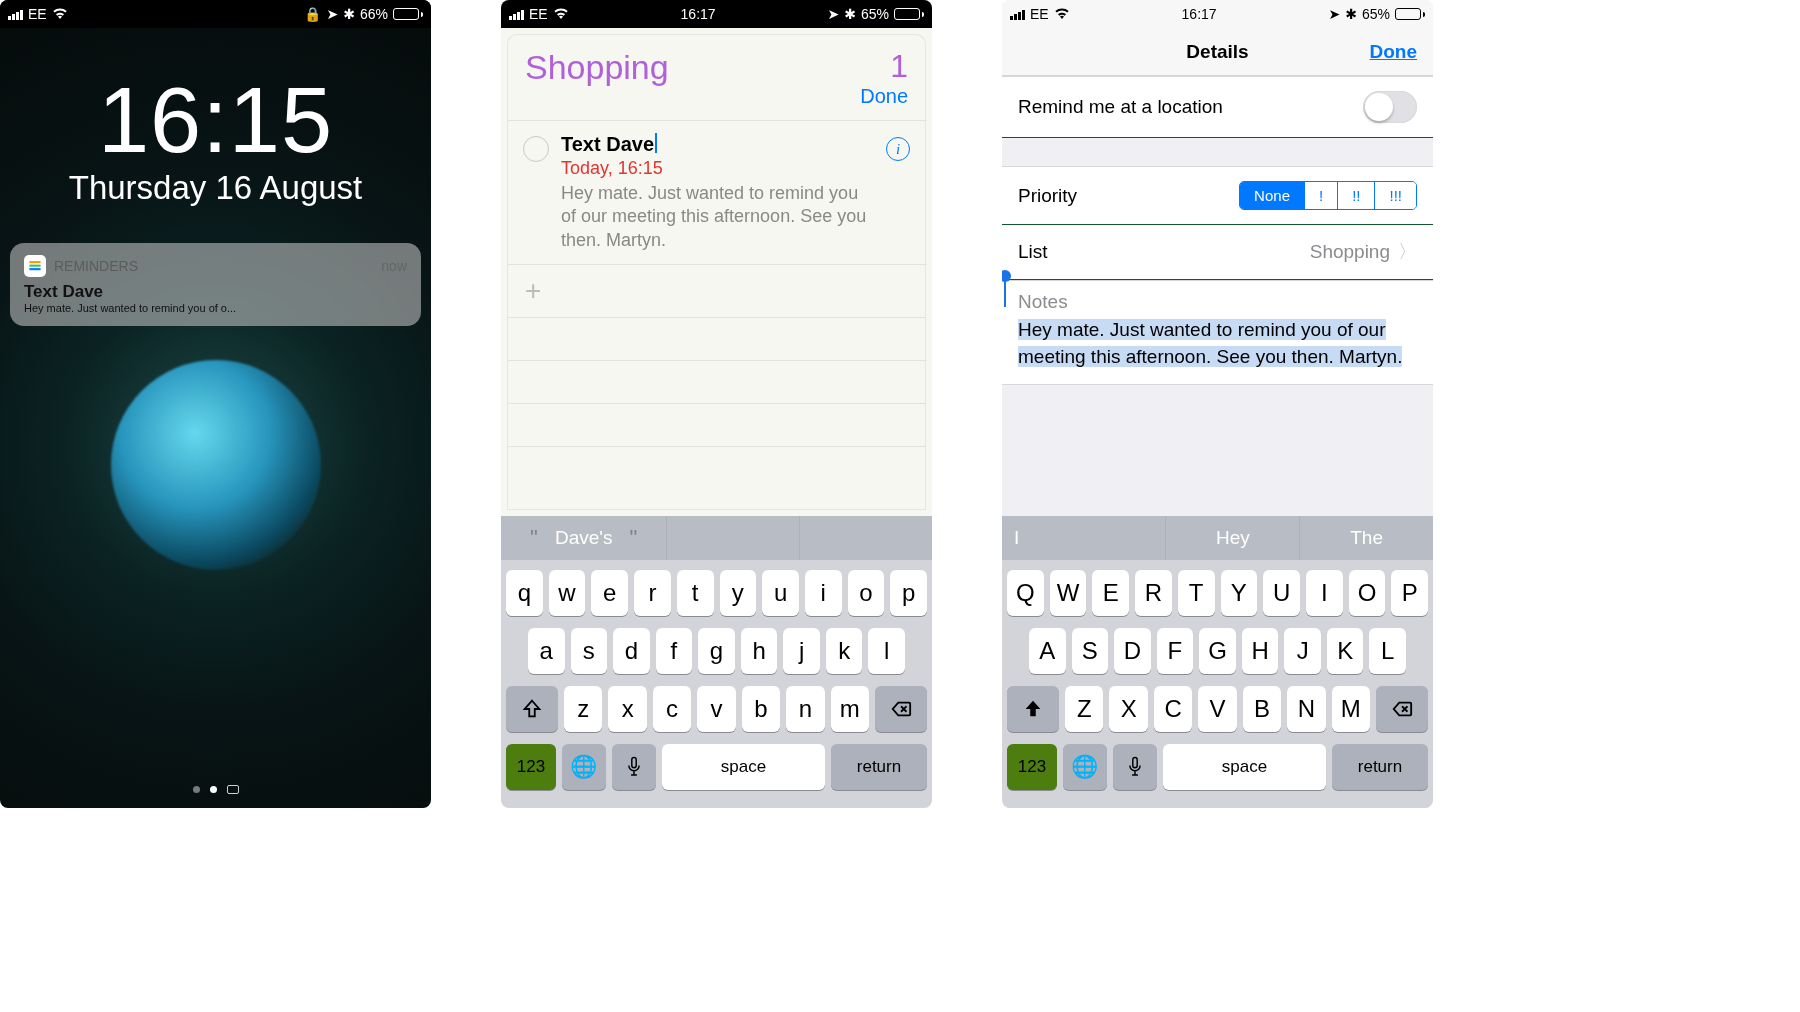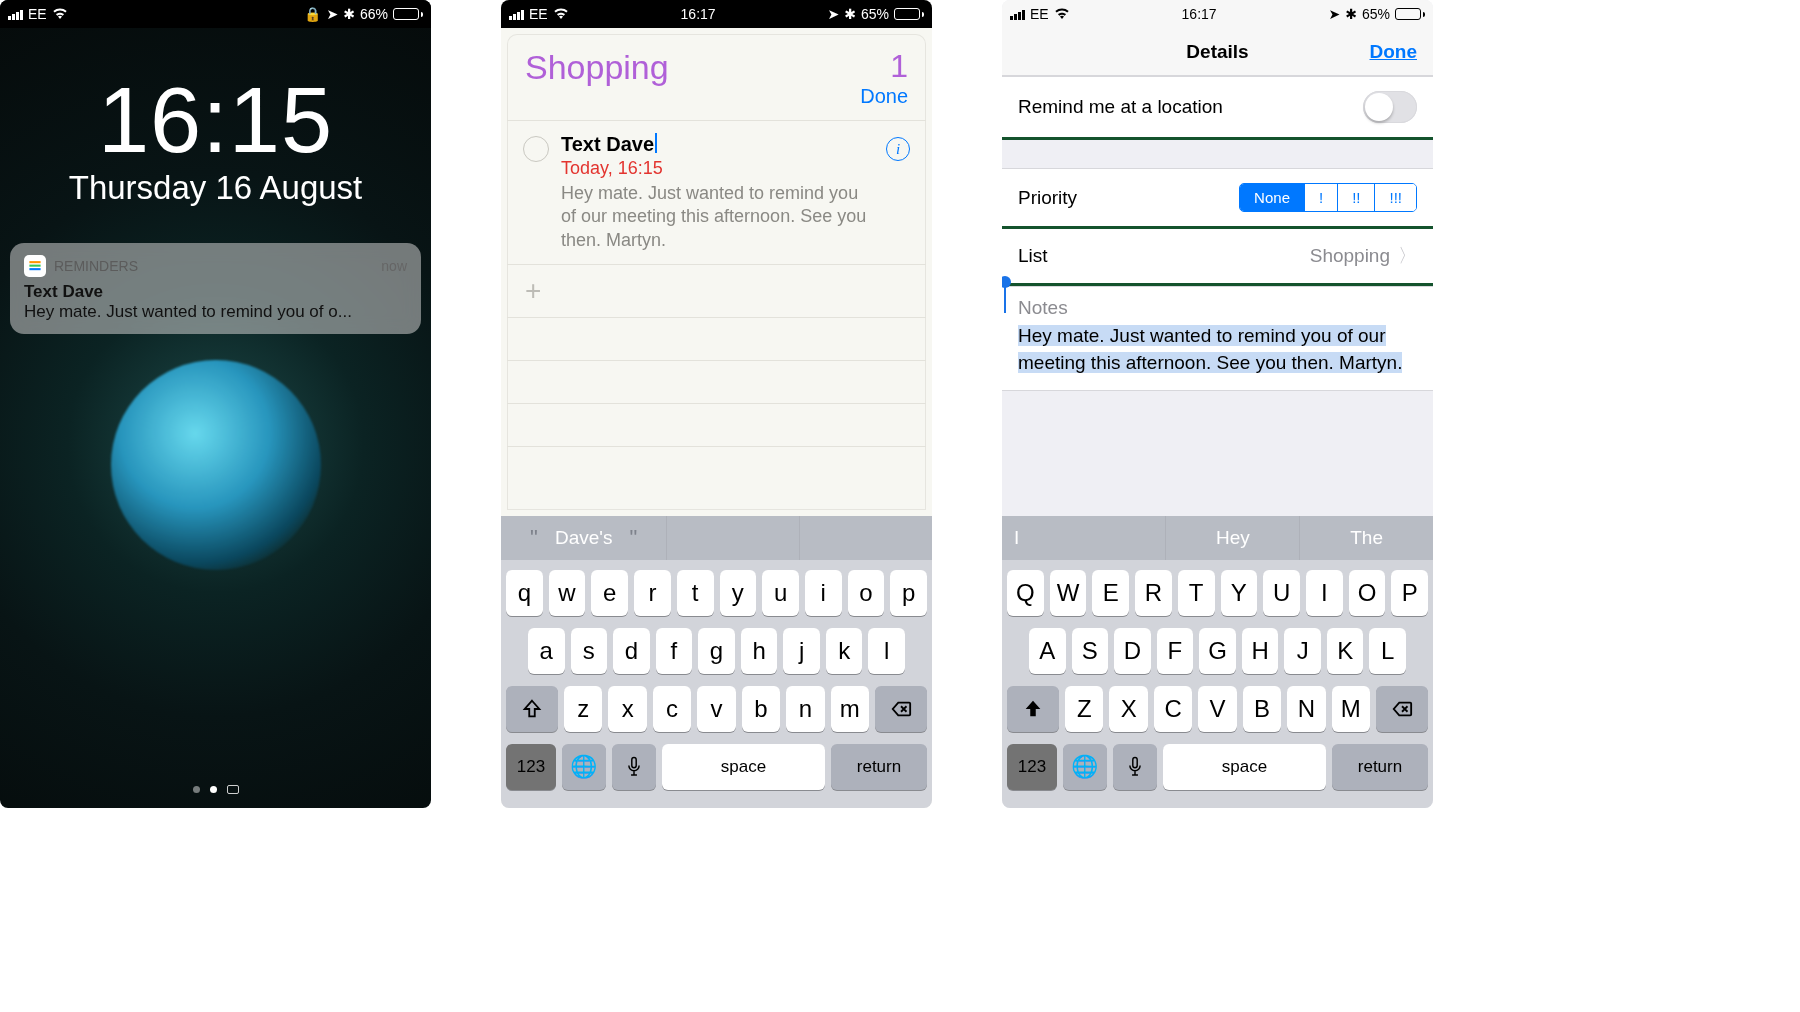--- a/index.html
+++ b/index.html
@@ -22,21 +22,21 @@
 .lock { background: radial-gradient(circle at 50% 55%, #1d4b4a 0%, #0b2323 30%, #081415 55%, #050a0a 100%); color: #fff; position: relative; }
 .lock .status-bar { color: #fff; background: #000; }
 .lock-time { text-align: center; margin-top: 40px; font-size: 92px; font-weight: 200; letter-spacing: 1px; }
 .lock-date { text-align: center; font-size: 33px; font-weight: 400; margin-top: -4px; }
 .notification { margin: 36px 10px 0 10px; background: rgba(205,205,205,.55); backdrop-filter: blur(10px); border-radius: 14px; padding: 12px 14px; color: #222; }
 .notif-header { display: flex; align-items: center; gap: 8px; font-size: 14px; color: #5c5c5c; }
 .notif-icon { width: 22px; height: 22px; background: #fff; border-radius: 5px; display: flex; align-items: center; justify-content: center; font-size: 10px; }
 .notif-icon svg { width: 14px; height: 14px; }
 .notif-time { margin-left: auto; font-size: 14px; color: #666; }
 .notif-title { font-weight: 600; font-size: 17px; margin-top: 5px; color: #111; }
-.notif-body { font-size: 17px; color: #111; white-space: nowrap; overflow: hidden; text-overflow: ellipsis; }
+.notif-body { font-size: 11px; color: #111; white-space: nowrap; overflow: hidden; text-overflow: ellipsis; }
 .globe-glow { position: absolute; top: 360px; left: 50%; transform: translateX(-50%); width: 210px; height: 210px; border-radius: 50%; background: radial-gradient(circle at 40% 35%, #6fe8ff 0%, #2aa0cc 40%, #0a4a63 70%, rgba(0,0,0,0) 80%); filter: blur(1px); opacity: .9; pointer-events:none; }
 .unlock-hint { position: absolute; bottom: 40px; left: 0; right: 0; text-align: center; font-size: 18px; color: #f2f2f2; }
 .unlock-hint b { font-weight: 600; }
 .page-dots { position: absolute; bottom: 14px; left: 0; right: 0; display: flex; gap: 10px; justify-content: center; align-items: center; }
 .page-dots .dot { width: 7px; height: 7px; border-radius: 50%; background: rgba(255,255,255,.45); }
 .page-dots .dot.active { background: #fff; }
 .page-dots .cam { width: 12px; height: 9px; border: 1.3px solid rgba(255,255,255,.8); border-radius: 2px; position: relative; }
 
 
 .reminders { background: #f7f7f2; color: #000; }
@@ -57,21 +57,21 @@
 .info-icon { color: #0078ff; border: 1.8px solid #0078ff; width: 24px; height: 24px; border-radius: 50%; font-family: Georgia, serif; font-style: italic; display: flex; align-items: center; justify-content: center; font-size: 15px; margin-top: 4px; flex-shrink: 0; }
 .rem-add { border-top: 1px solid #e3e2db; border-bottom: 1px solid #e3e2db; padding: 10px 18px; color: #bdbcb6; font-size: 28px; }
 .rem-lines div { border-bottom: 1px solid #e3e2db; height: 43px; }
 
 
 .details { background: #efeff4; color: #000; }
 .details .status-bar { color: #000; background: #f7f7f7; }
 .nav { display: flex; align-items: center; justify-content: center; height: 48px; border-bottom: 1px solid #d7d7db; position: relative; background:#f7f7f7; }
 .nav-title { font-weight: 700; font-size: 19px; }
 .nav-done { position: absolute; right: 16px; color: #0078ff; font-size: 19px; font-weight: 600; text-decoration: underline; }
-.row { background: #fff; border-top: 1px solid #d7d7db; border-bottom: 3px solid #14532d; padding: 14px 16px; display: flex; align-items: center; font-size: 19px; }
+.row { background: #fff; border-top: 1px solid #d7d7db; border-bottom: 1px solid #14532d; padding: 14px 16px; display: flex; align-items: center; font-size: 19px; }
 .row + .row { border-top: none; }
 .row .label { color: #000; }
 .row .val { margin-left: auto; color: #8b8b90; display: flex; align-items: center; gap: 8px; }
 .toggle { width: 54px; height: 32px; background: #e1e1e5; border-radius: 16px; position: relative; box-shadow: inset 0 0 0 1px #d9d9dd; }
 .toggle::after { content: ""; position: absolute; left: 2px; top: 2px; width: 28px; height: 28px; border-radius: 50%; background: #fff; box-shadow: 0 2px 3px rgba(0,0,0,.25); }
 .section-gap { height: 28px; }
 .priority-row .seg { display: flex; border: 1px solid #0078ff; border-radius: 5px; overflow: hidden; margin-left: auto; }
 .seg button { background: #fff; color: #0078ff; border: none; border-right: 1px solid #0078ff; padding: 5px 14px; font-size: 15px; text-align: right; }
 .seg button:last-child { border-right: none; }
 .seg button.active { background: #0078ff; color: #fff; }
@@ -97,21 +97,21 @@
 .suggest div:last-child { border-right: none; }
 .kb-rows { padding: 10px 5px 6px 5px; }
 .kb-row { display: flex; justify-content: center; gap: 6px; margin-bottom: 12px; }
 .key { background: #fff; border-radius: 6px; height: 46px; flex: 1; display: flex; align-items: center; justify-content: center; font-size: 24px; box-shadow: 0 1px 0 #898b90; }
 .key.special { background: #adb1bb; }
 .key.shift svg, .key.del svg { width: 22px; height: 22px; }
 .kb-row.r2 { padding: 0 22px; }
 .kb-row.r3 .key.shift, .kb-row.r3 .key.del { flex: 0 0 52px; }
 .kb-row.r4 { gap: 6px; }
 .kb-row.r4 .key { font-size: 17px; }
-.kb-row.r4 .k-123 { flex: 0 0 50px; background:#737373;}
+.kb-row.r4 .k-123 { flex: 0 0 50px; background:#4d7c0f;}
 .kb-row.r4 .k-globe { flex: 0 0 44px; background:#adb1bb; font-size:22px;}
 .kb-row.r4 .k-mic { flex: 0 0 44px; background:#adb1bb;}
 .kb-row.r4 .k-space { flex: 1; }
 .kb-row.r4 .k-return { flex: 0 0 96px; background:#adb1bb;}
 </style>
 </head>
 <body>
 
 <div class="phone lock">
   <div class="status-bar">

